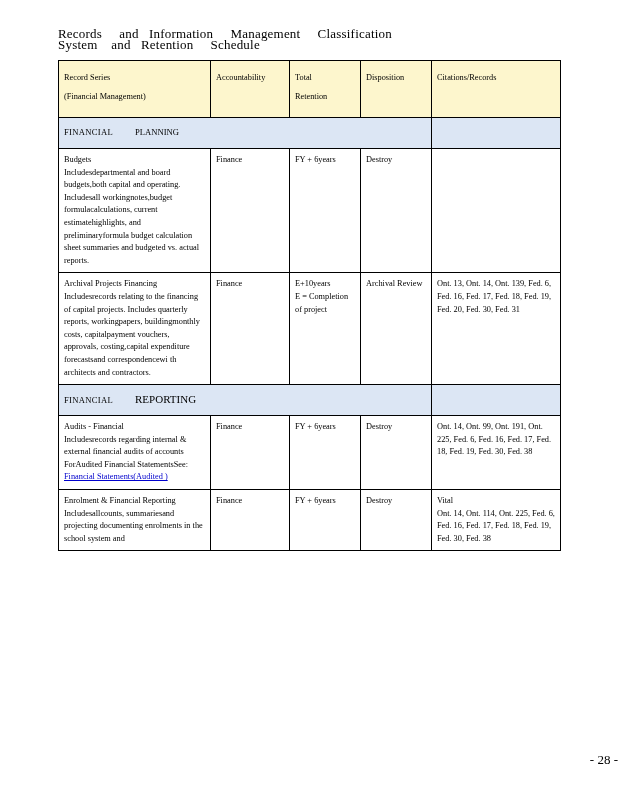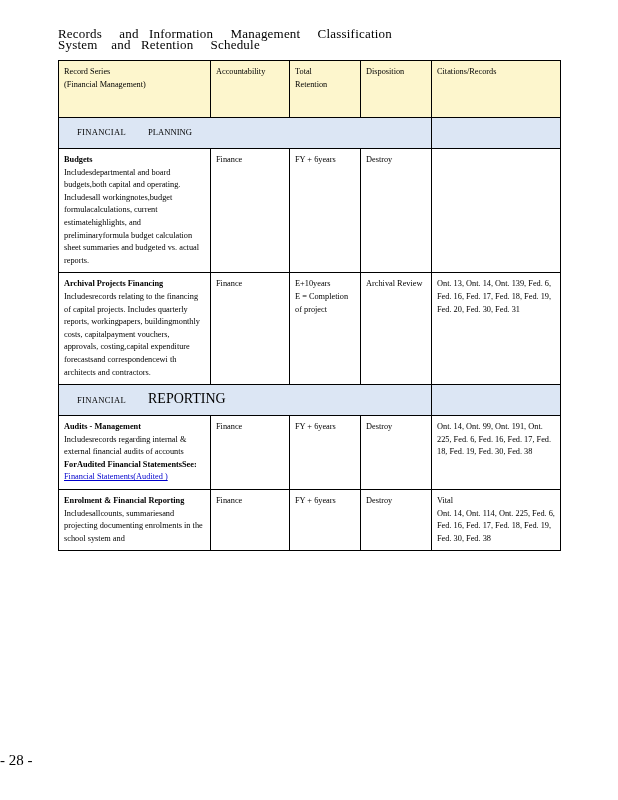--- a/index.html
+++ b/index.html
@@ -46,58 +46,57 @@
     line-height: 12.6px;
     font-weight: normal;
     text-align: left;
   }
   thead td {
     background: #fdf6cd;
     height: 46px;
   }
   .hdr-line {
     display: block;
+    margin-top: 6px;
   }
   tr.section td {
     background: #dce6f4;
     height: 22px;
     vertical-align: middle;
     padding-top: 4px;
     padding-bottom: 4px;
   }
   .section-label {
     display: inline-block;
     font-size: 8.6px;
-    margin-left: 13px;
   }
   .section-label .sec-a {
     letter-spacing: 0.3px;
   }
   .section-label .gap {
     display: inline-block;
     width: 22px;
   }
   .just {
     text-align: justify;
     text-justify: inter-word;
   }
   .cell-title {
     display: block;
-    font-weight: bold;
   }
   a.doclink {
     color: #0000cc;
   }
   .pagenum {
     position: absolute;
     left: 0;
     right: 0;
     top: 752px;
-    text-align: left;
-    font-size: 15px;
+    text-align: right;
+    font-size: 13px;
     font-family: "Liberation Serif", serif;
   }
   col.c1 { width: 152px; }
   col.c2 { width: 79px; }
   col.c3 { width: 71px; }
   col.c4 { width: 71px; }
   col.c5 { width: 129px; }
 </style>
 </head>
 <body>
@@ -165,28 +164,28 @@
         </td>
         <td>Finance</td>
         <td style="white-space:pre-line">E+10years
 E = Completion of project</td>
         <td>Archival Review</td>
         <td>Ont. 13, Ont. 14, Ont. 139, Fed. 6, Fed. 16, Fed. 17, Fed. 18, Fed. 19, Fed. 20, Fed. 30, Fed. 31</td>
       </tr>
 
       <tr class="section">
         <td colspan="4">
-          <span class="section-label"><span class="sec-a">FINANCIAL</span><span class="gap"></span><span class="sec-b" style="font-size:14px">REPORTING</span></span>
+          <span class="section-label"><span class="sec-a">FINANCIAL</span><span class="gap"></span><span class="sec-b" style="font-size:11px">REPORTING</span></span>
         </td>
         <td></td>
       </tr>
 
       <tr>
         <td class="just">
-          <span class="cell-title">Audits  - Management</span>
+          <span class="cell-title">Audits  - Financial</span>
           <span>Includesrecords regarding internal &amp; external financial audits of accounts</span>
           <span class="cell-title">ForAudited Financial StatementsSee:</span>
           <a class="doclink" href="#">Financial Statements(Audited )</a>
         </td>
         <td>Finance</td>
         <td>FY + 6years</td>
         <td>Destroy</td>
         <td>Ont. 14, Ont. 99, Ont. 191, Ont. 225, Fed. 6, Fed. 16, Fed. 17, Fed. 18, Fed. 19, Fed. 30, Fed. 38</td>
       </tr>
 

